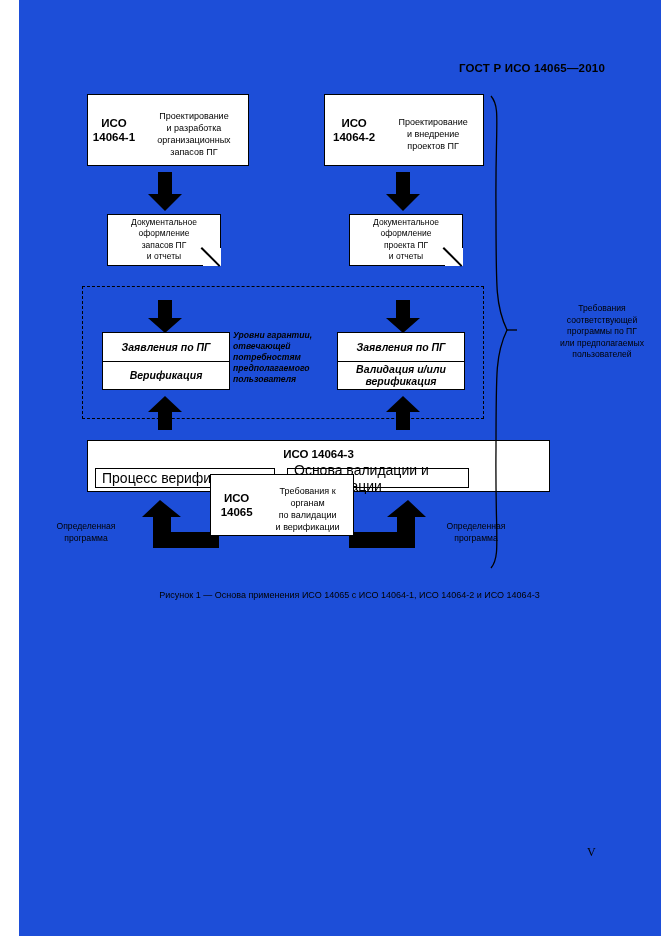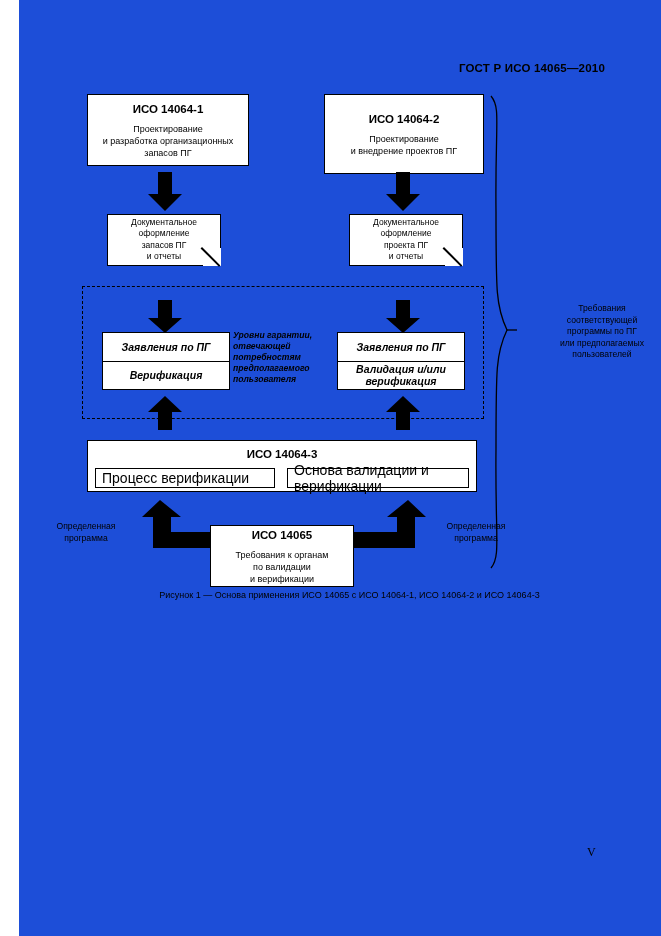--- a/index.html
+++ b/index.html
@@ -38,21 +38,21 @@
     font-family: "Liberation Serif", serif;
   }
 
   
   .box {
     position: absolute;
     box-sizing: border-box;
     background: #ffffff;
     border: 1.6px solid #000000;
     display: flex;
-    flex-direction: column;
+    flex-direction: row;
     align-items: center;
     justify-content: center;
     text-align: center;
   }
   .box .title {
     font-size: 11.5px;
     font-weight: bold;
     line-height: 14px;
   }
   .box .body {
@@ -188,21 +188,21 @@
 
 <div id="page">
 
   <div class="doc-header">ГОСТ Р ИСО 14065—2010</div>
 
   <div class="box" style="left:68px; top:94px; width:162px; height:72px;">
     <div class="title">ИСО 14064-1</div>
     <div class="body mltext">Проектирование<br>и разработка организационных<br>запасов ПГ</div>
   </div>
 
-  <div class="box" style="left:305px; top:94px; width:160px; height:80px;">
+  <div class="box" style="left:305px; top:94px; width:160px; height:72px;">
     <div class="title">ИСО 14064-2</div>
     <div class="body mltext">Проектирование<br>и внедрение проектов ПГ</div>
   </div>
 
   <div class="arrow" style="left:128px; top:172px;">
     <svg width="36" height="40" viewBox="0 0 36 40">
       <polygon points="11,0 25,0 25,22 35,22 18,39 1,22 11,22" fill="#000000"></polygon>
     </svg>
   </div>
   <div class="arrow" style="left:366px; top:172px;">
@@ -248,39 +248,39 @@
     <svg width="36" height="36" viewBox="0 0 36 36">
       <polygon points="18,1 35,17 25,17 25,35 11,35 11,17 1,17" fill="#000000"></polygon>
     </svg>
   </div>
   <div class="arrow" style="left:366px; top:395px;">
     <svg width="36" height="36" viewBox="0 0 36 36">
       <polygon points="18,1 35,17 25,17 25,35 11,35 11,17 1,17" fill="#000000"></polygon>
     </svg>
   </div>
 
-  <div class="iso3-outer" style="left:68px; top:440px; width:390px; height:52px;">
+  <div class="iso3-outer" style="left:68px; top:440px; width:463px; height:52px;">
     <div class="iso3-title">ИСО 14064-3</div>
   </div>
   <div class="iso3-sub" style="left:76px; top:468px; width:180px; height:20px;">Процесс верификации</div>
   <div class="iso3-sub" style="left:268px; top:468px; width:182px; height:20px;">Основа валидации и верификации</div>
 
   <div class="arrow" style="left:116px; top:500px;">
     <svg width="84" height="50" viewBox="0 0 84 50">
       <polygon points="25,0 46,17 36,17 36,32 84,32 84,48 18,48 18,17 7,17" fill="#000000"></polygon>
     </svg>
   </div>
 
   <div class="arrow" style="left:330px; top:500px;">
     <svg width="84" height="50" viewBox="0 0 84 50">
       <polygon points="59,0 77,17 66,17 66,48 0,48 0,32 48,32 48,17 38,17" fill="#000000"></polygon>
     </svg>
   </div>
 
-  <div class="box" style="left:191px; top:525px; width:144px; height:62px;">
+  <div class="box" style="left:191px; top:474px; width:144px; height:62px;">
     <div class="title">ИСО 14065</div>
     <div class="body mltext">Требования к органам<br>по валидации<br>и верификации</div>
   </div>
 
   <div class="small-label mltext" style="left:22px; top:521px; width:90px;">Определенная<br>программа</div>
   <div class="small-label mltext" style="left:412px; top:521px; width:90px;">Определенная<br>программа</div>
 
   <div class="brace" style="left:466px; top:92px;">
     <svg width="34" height="480" viewBox="0 0 34 480" preserveAspectRatio="none">
       <path d="M6 4 C 16 16, 10 30, 11 120 C 11 200, 11 215, 22 238

